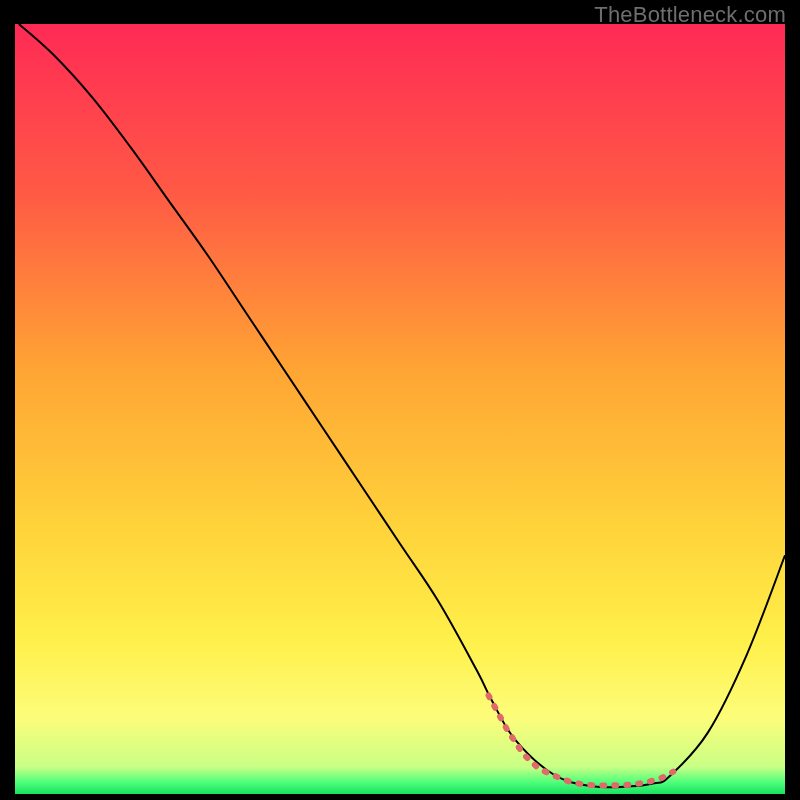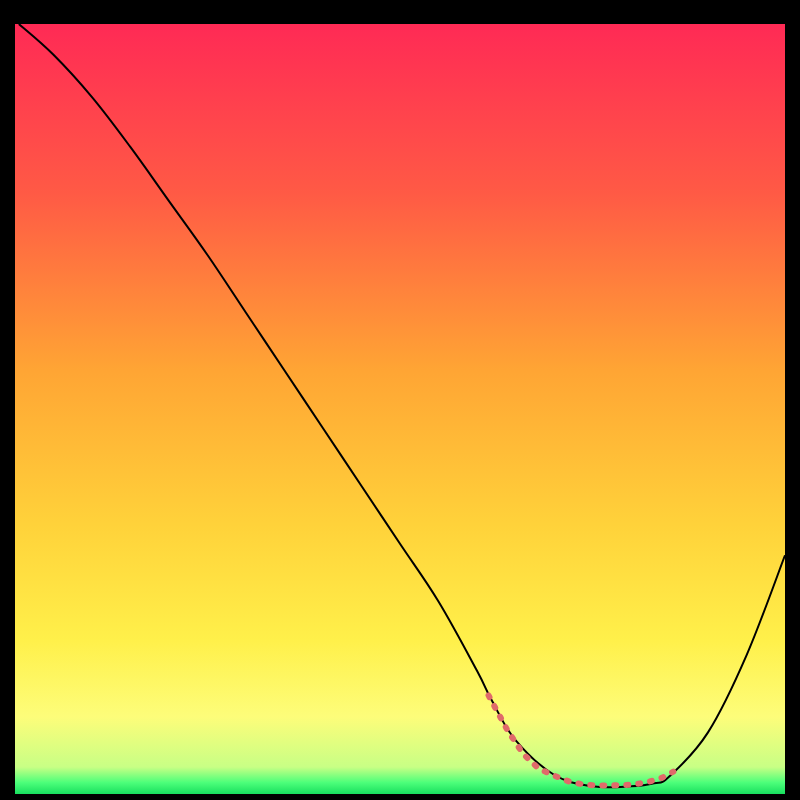--- a/index.html
+++ b/index.html
@@ -40,20 +40,21 @@
     color: #6e6e6e;
     font-size: 22px;
     font-weight: 400;
     letter-spacing: 0.2px;
   }
 </style>
 </head>
 <body>
 
 <div class="stage">
+  <div class="attribution">TheBottleneck.com</div>
 
   <div class="plot-box">
     <svg class="plot-svg" viewBox="0 0 770 770" preserveAspectRatio="none">
       <defs>
         <linearGradient id="bg-grad" x1="0" y1="0" x2="0" y2="1">
         <stop offset="0.00%" stop-color="#ff2a55"></stop>
             <stop offset="22.00%" stop-color="#ff5a45"></stop>
             <stop offset="45.00%" stop-color="#ffa534"></stop>
             <stop offset="65.00%" stop-color="#ffd23a"></stop>
             <stop offset="80.00%" stop-color="#fff04a"></stop>

